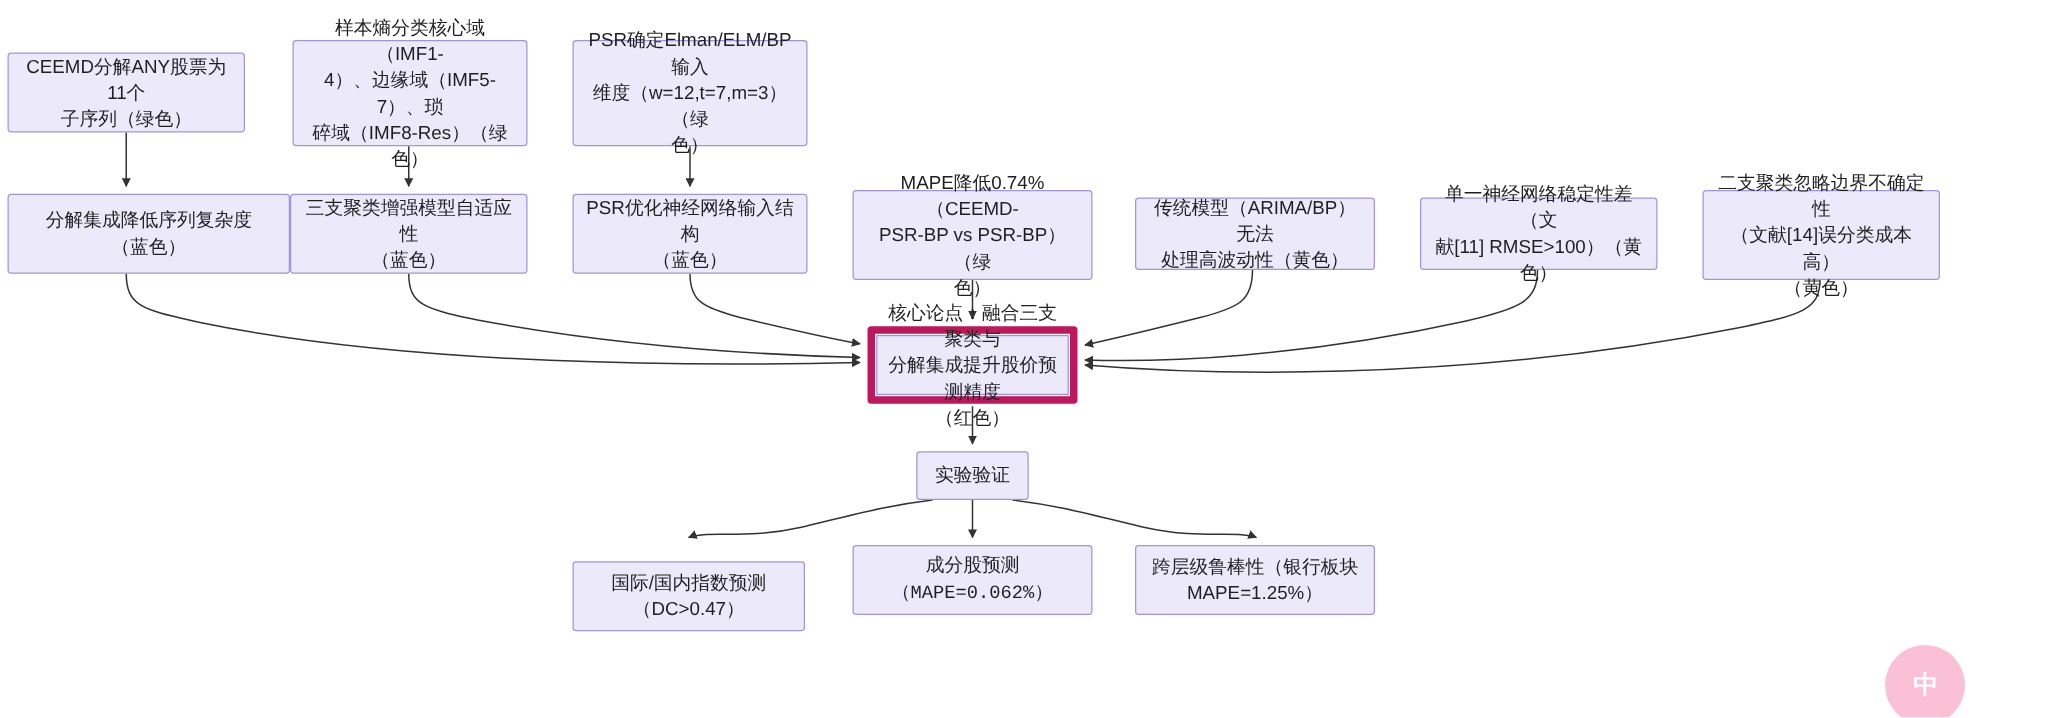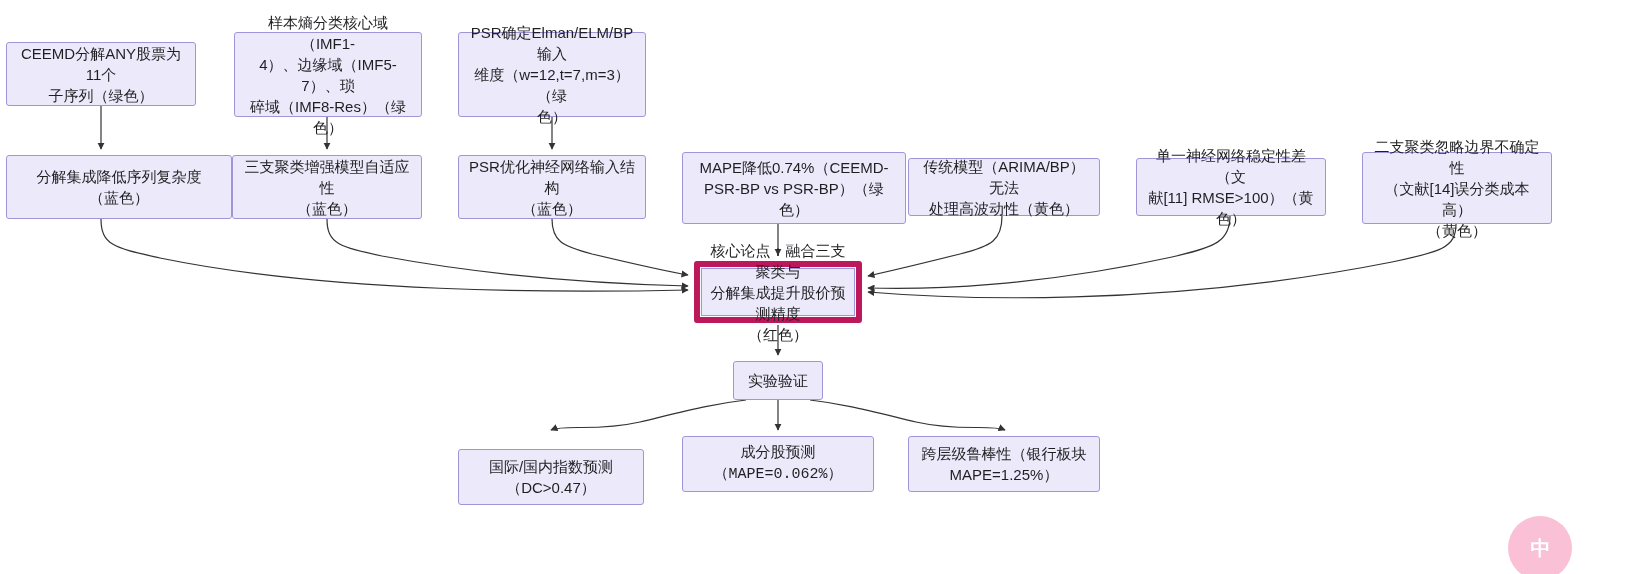--- a/index.html
+++ b/index.html
@@ -127,21 +127,21 @@
   <div class="node" style="left:232px; top:155px; width:190px; height:64px;align-items:center;">
     <span class="label">三支聚类增强模型自适应性
 （蓝色）</span>
   </div>
 
   <div class="node" style="left:458px; top:155px; width:188px; height:64px;">
     <span class="label">PSR优化神经网络输入结构
 （蓝色）</span>
   </div>
 
-  <div class="node" style="left:682px; top:152px; width:224px; height:72px;">
+  <div class="node" style="left:682px; top:152px; width:192px; height:72px;">
     <span class="label">MAPE降低0.74%（CEEMD-
 PSR-BP vs PSR-BP）（绿
 色）</span>
   </div>
 
   <div class="node" style="left:908px; top:158px; width:192px; height:58px;">
     <span class="label">传统模型（ARIMA/BP）无法
 处理高波动性（黄色）</span>
   </div>
 

